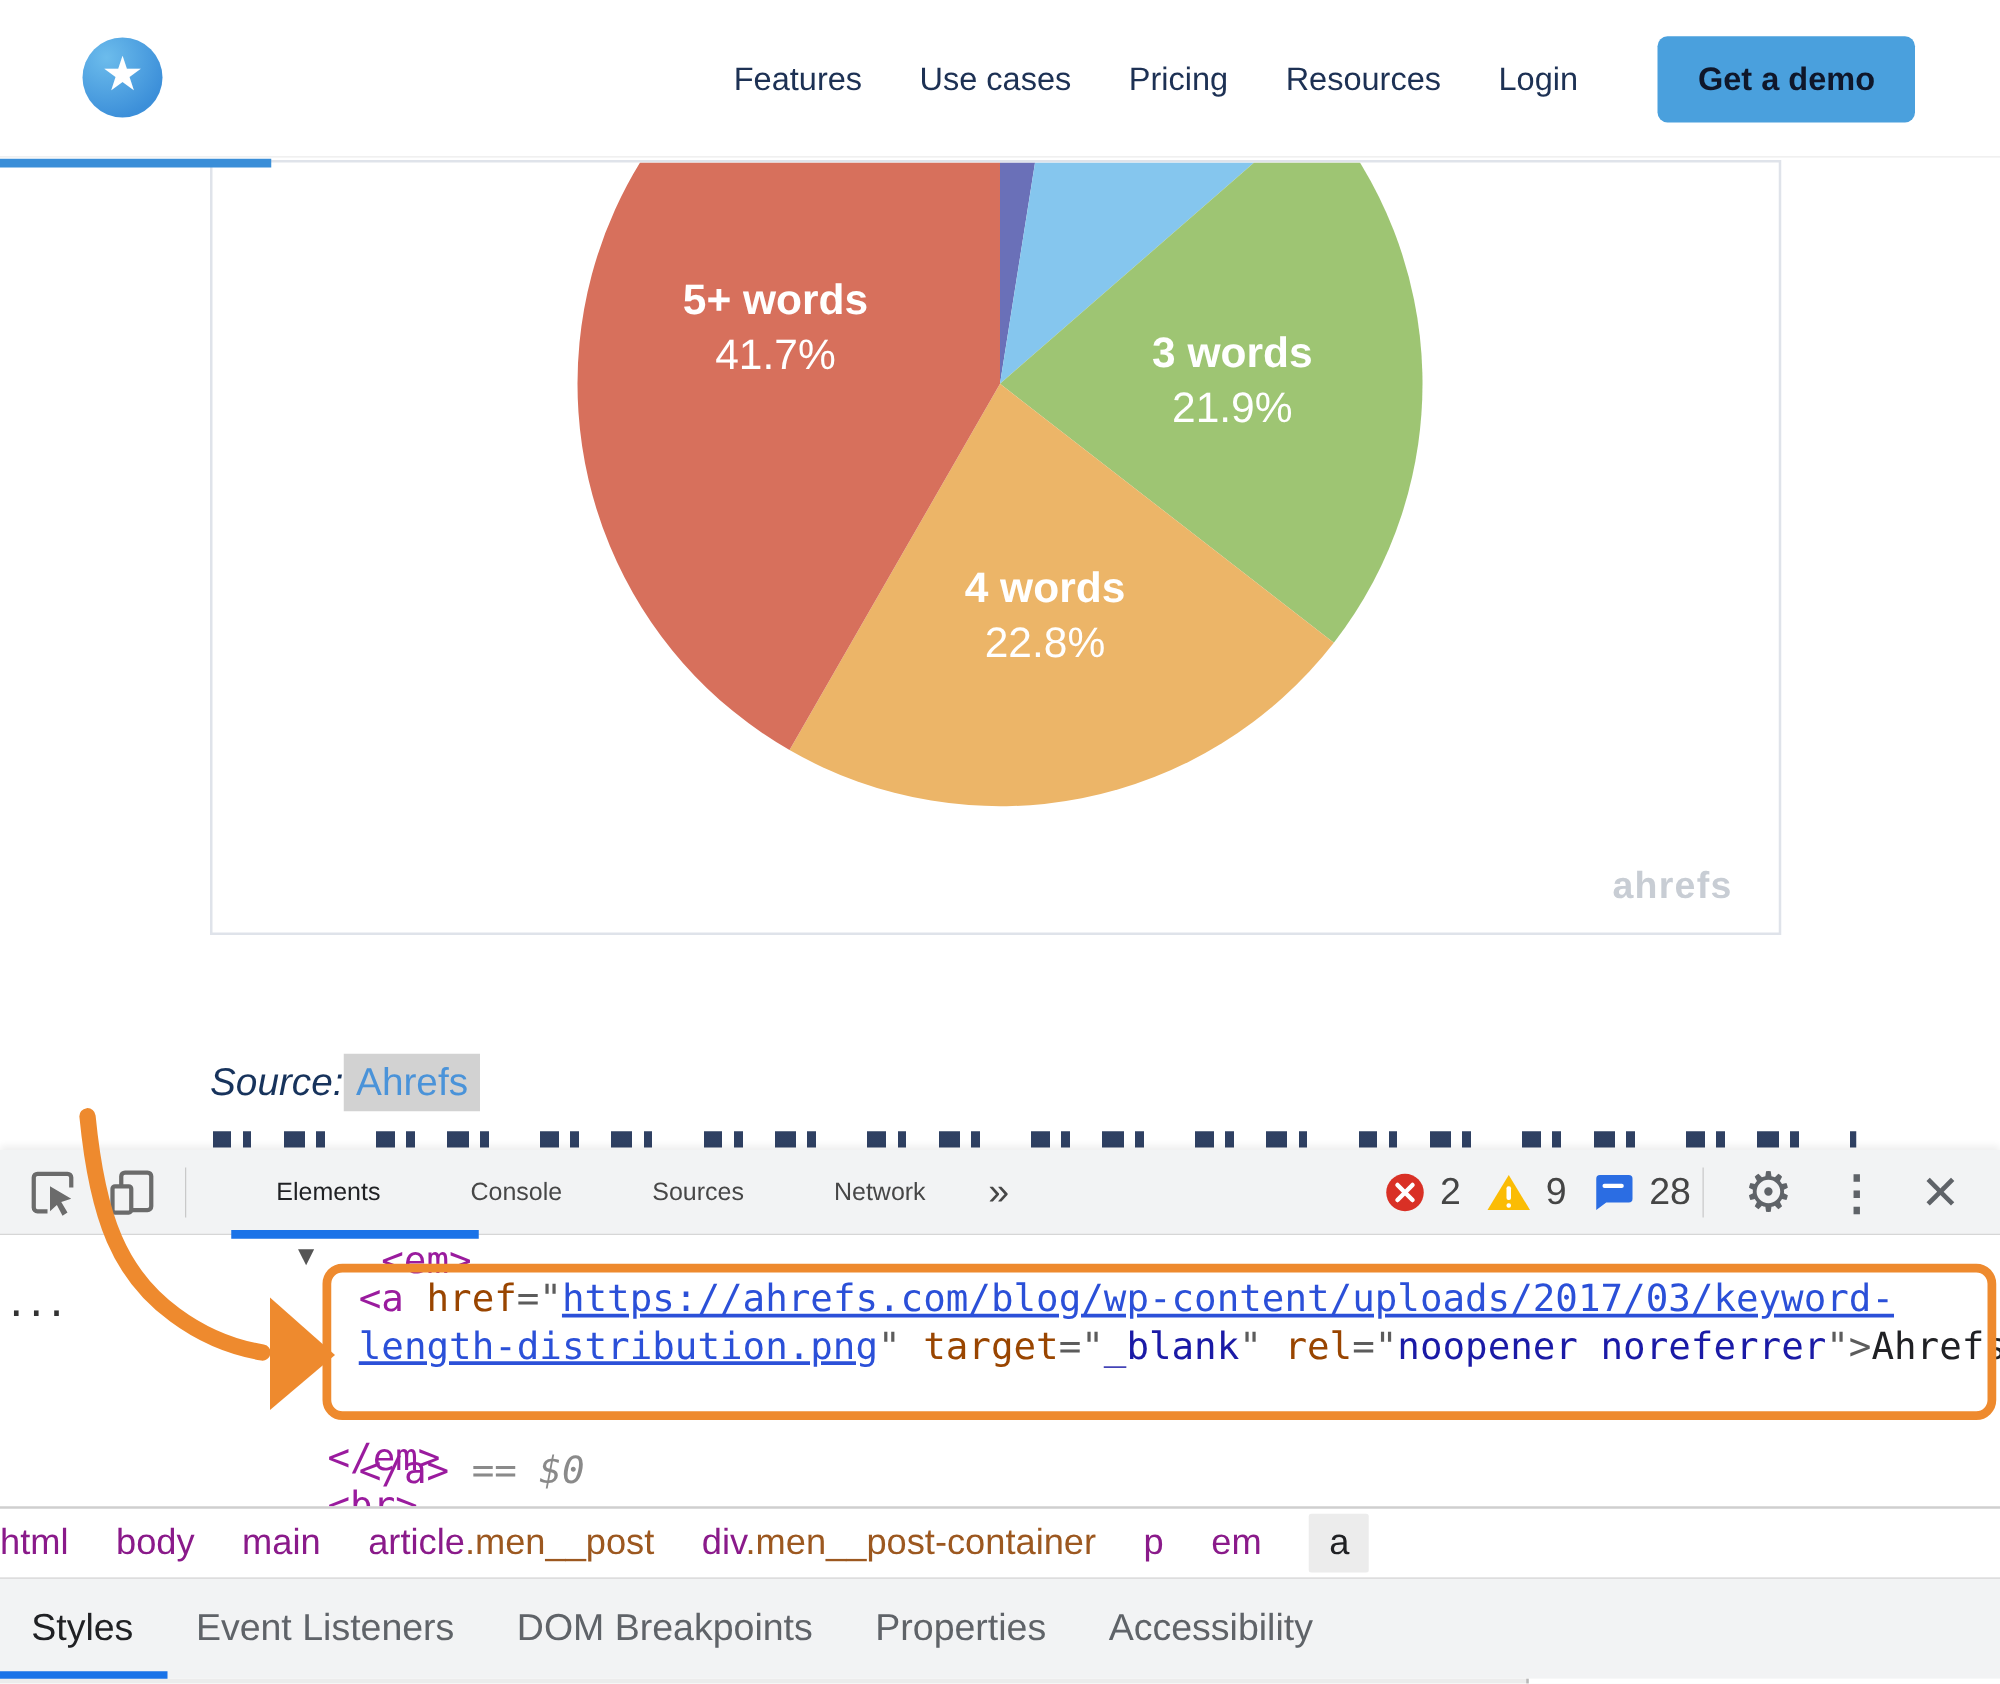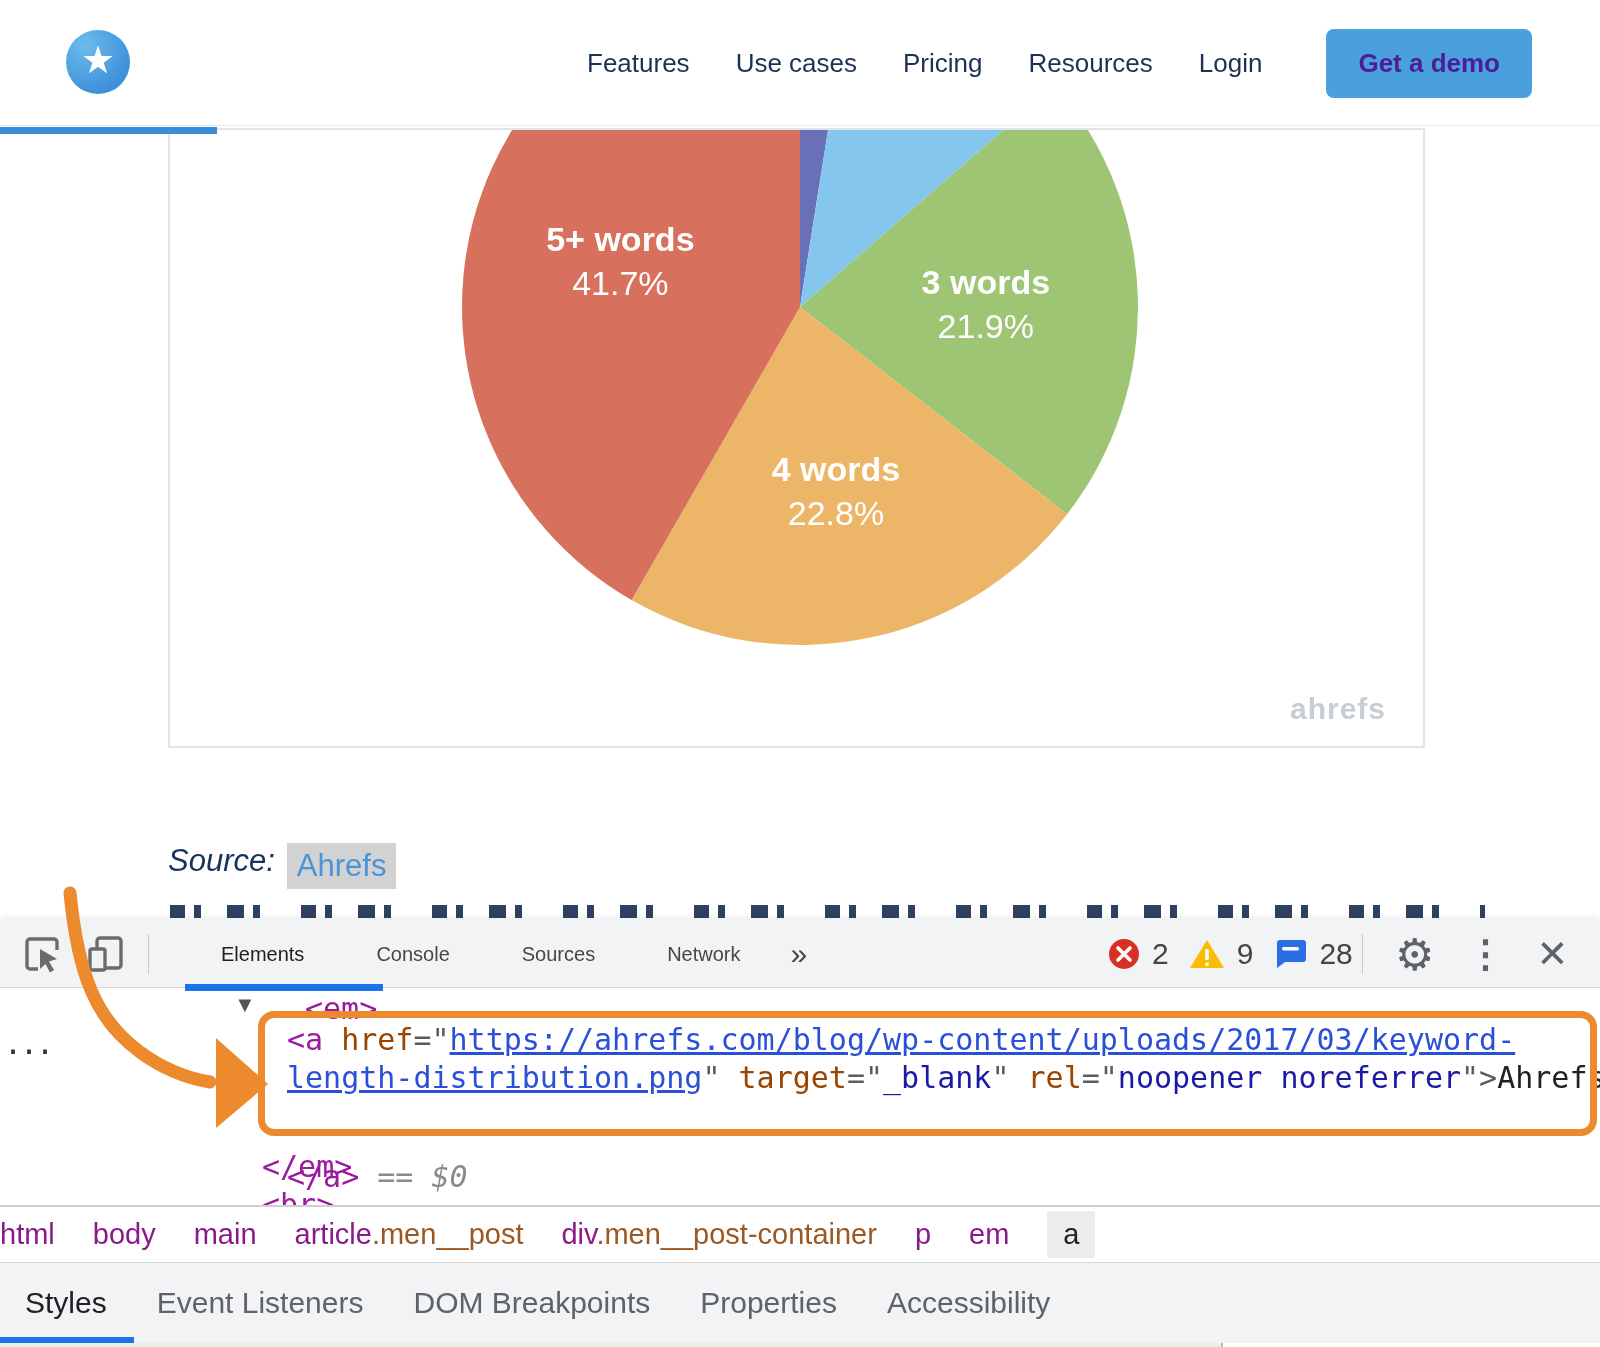--- a/index.html
+++ b/index.html
@@ -14,32 +14,32 @@
   .logo { position:absolute; left:66px; top:30px; display:flex; align-items:center; gap:14px; }
   .logo-circle { width:64px; height:64px; border-radius:50%;
     background:radial-gradient(circle at 30% 25%, #6cbcec, #3c8fd9 75%);
     display:flex; align-items:center; justify-content:center; }
   .logo-star { color:#fff; font-size:38px; line-height:1; transform:translateY(-2px); }
   .logo-text { font-family:"DejaVu Serif", serif; font-weight:bold; font-size:44px;
     color:#1b2b4d; letter-spacing:-1px; }
   .main-nav { position:absolute; right:68px; top:0; height:126px; display:flex;
     align-items:center; gap:46px; }
   .nav-item { font-size:26px; color:#1d3154; font-weight:500; cursor:pointer; white-space:nowrap; }
-  .cta-btn { margin-left:18px; background:#4aa0dd; color:#4c1d95; font-size:26px; font-weight:bold;
+  .cta-btn { margin-left:18px; background:#4aa0dd; color:#0f172a; font-size:26px; font-weight:bold;
     border:none; border-radius:8px; padding:19px 32px; cursor:pointer; }
   .progress-bar { position:absolute; left:0; top:127px; width:217px; height:7px;
     background:#3a8ed8; z-index:4; }
   
   .chart-card { position:absolute; left:168px; top:128px; width:1257px; height:620px;
     background:#fff; border:2px solid #dfe3ea; overflow:hidden; }
   .chart-card svg { position:absolute; left:0; top:0; }
   .watermark { position:absolute; left:1120px; top:562px; font-size:30px; font-weight:bold;
     color:#c8cdd4; letter-spacing:1px; }
   
-  .source-line { position:absolute; left:168px; top:843px; display:flex; align-items:flex-start; gap:12px; }
+  .source-line { position:absolute; left:168px; top:843px; display:flex; align-items:center; }
   .source-label { font-size:31px; font-style:italic; color:#17335c; }
   .source-link { font-size:31px; color:#4a93d9; background:#d2d2d2; padding:5px 10px;
     text-decoration:none; }
   
   .clipped-line { position:absolute; left:170px; top:905px; width:1315px; height:13px;
     overflow:hidden; opacity:.92;
     background:repeating-linear-gradient(90deg,
       #1d3055 0 15px, transparent 15px 24px, #1d3055 24px 31px, transparent 31px 57px,
       #1d3055 57px 74px, transparent 74px 83px, #1d3055 83px 90px, transparent 90px 131px); }
   

